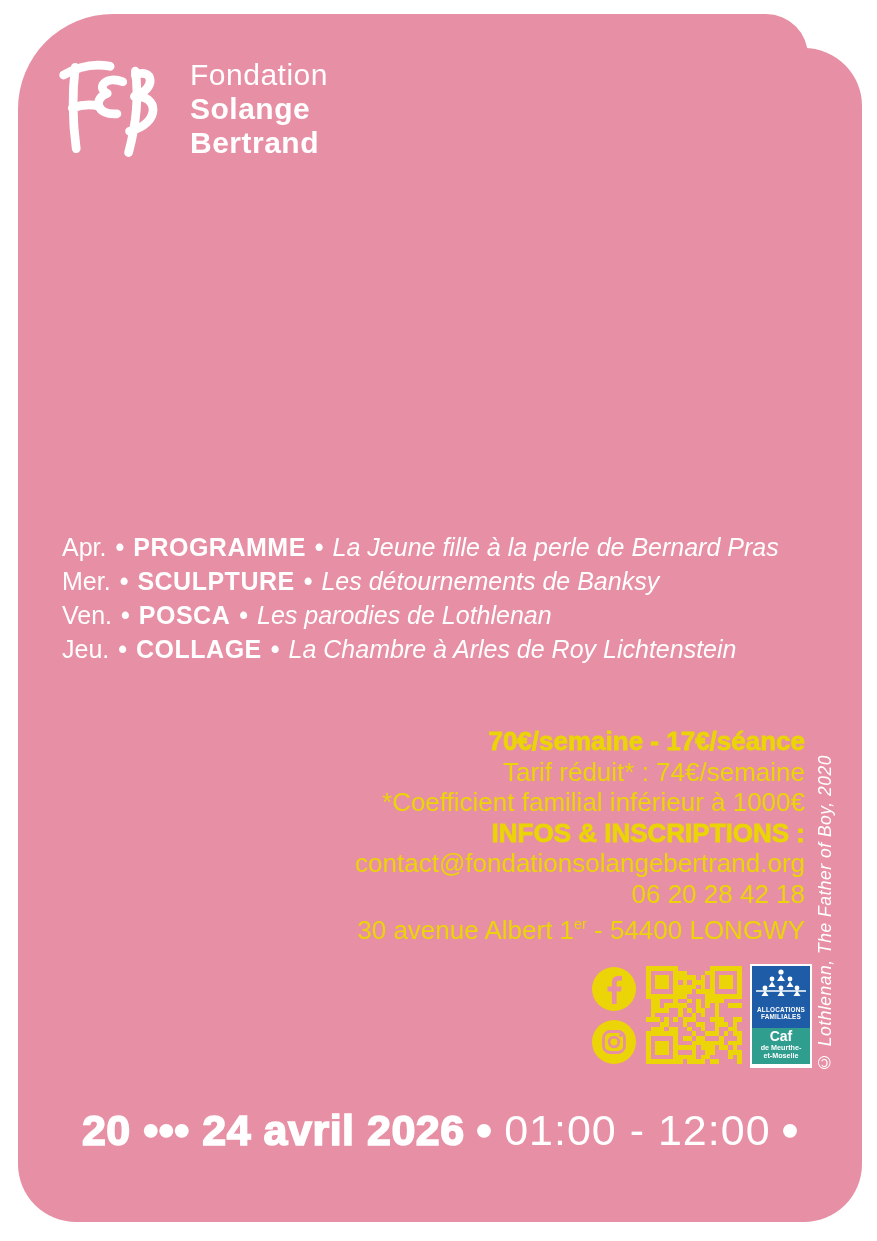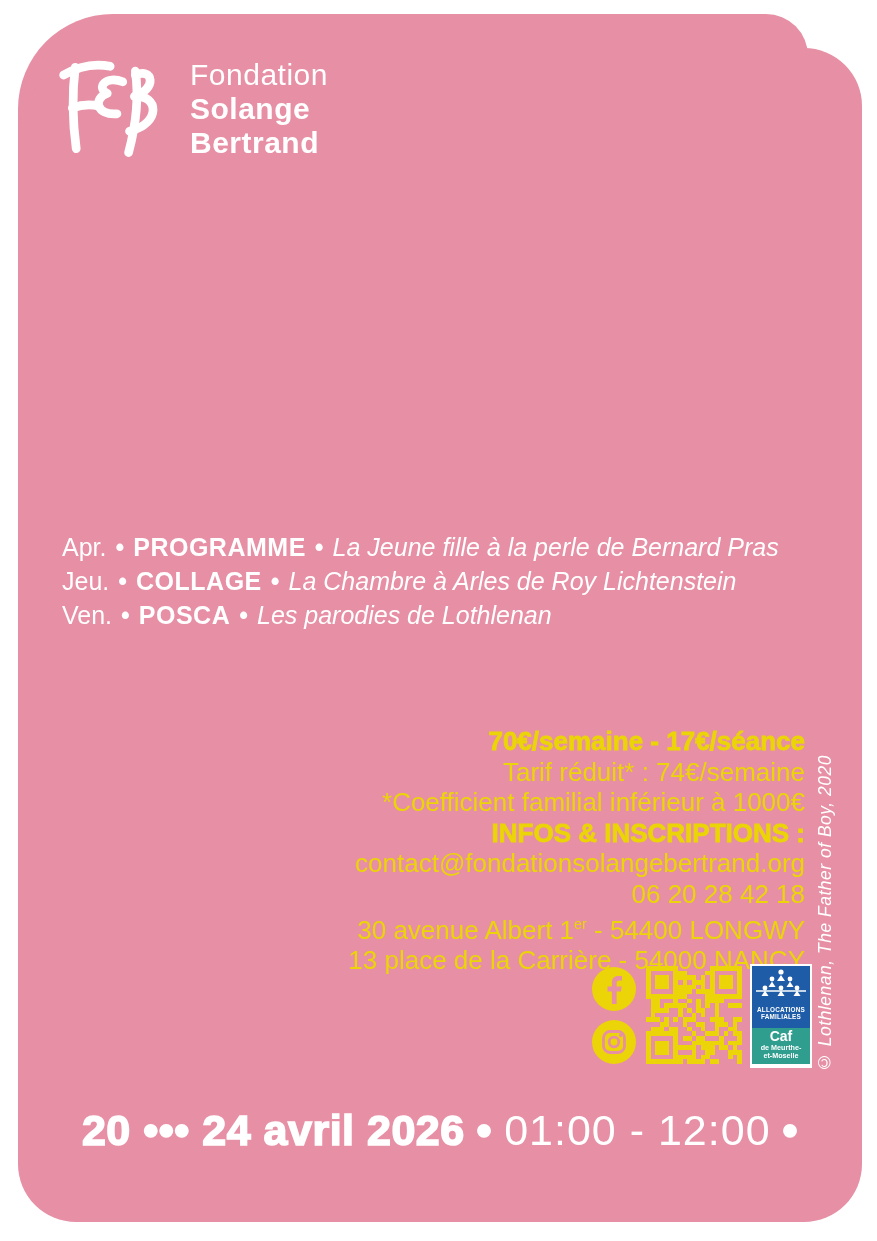--- a/index.html
+++ b/index.html
@@ -116,36 +116,38 @@
   </div>
 
 
 
 
   <div class="prog-list">
     <div>
       <span>Apr.</span><span class="bullet">•</span><span class="tech">PROGRAMME</span><span class="bullet">•</span><span class="artwork">La Jeune fille à la perle de Bernard Pras</span>
     </div>
     <div>
-      <span>Jeu.</span><span class="bullet">•</span><span class="tech">COLLAGE</span><span class="bullet">•</span><span class="artwork">La Chambre à Arles de Roy Lichtenstein</span>
+      <span>Mer.</span><span class="bullet">•</span><span class="tech">SCULPTURE</span><span class="bullet">•</span><span class="artwork">Les détournements de Banksy</span>
     </div>
     <div>
       <span>Ven.</span><span class="bullet">•</span><span class="tech">POSCA</span><span class="bullet">•</span><span class="artwork">Les parodies de Lothlenan</span>
+    </div>
+    <div>
+      <span>Jeu.</span><span class="bullet">•</span><span class="tech">COLLAGE</span><span class="bullet">•</span><span class="artwork">La Chambre à Arles de Roy Lichtenstein</span>
     </div>
   </div>
 
   <div class="yellow-block">
     <div class="b">70€/semaine - 17€/séance</div>
     <div>Tarif réduit* : 74€/semaine</div>
     <div>*Coefficient familial inférieur à 1000€</div>
     <div class="b">INFOS &amp; INSCRIPTIONS :</div>
     <div>contact@fondationsolangebertrand.org</div>
     <div>06 20 28 42 18</div>
     <div><span>30 avenue Albert 1</span><sup>er</sup><span> - 54400 LONGWY</span></div>
-    <div>13 place de la Carrière - 54000 NANCY</div>
   </div>
 
   <div class="circle-icon fb">
     <svg viewBox="0 0 44 44" width="44" height="44">
       <path d="M24.6 37 V24.4 h4.3 l.8-5 h-5.1 v-3.2 c0-1.5.6-2.6 2.7-2.6 h2.7 V9.1 c-.5-.1-2.1-.2-3.8-.2 -3.8 0-6.3 2.3-6.3 6.4 v4.1 h-4.4 v5 h4.4 V37 z" fill="#E78FA4"></path>
     </svg>
   </div>
   <div class="circle-icon ig">
     <svg viewBox="0 0 44 44" width="44" height="44">
       <rect x="11.5" y="11.5" width="21" height="21" rx="6.5" fill="none" stroke="#E78FA4" stroke-width="2.8"></rect>

